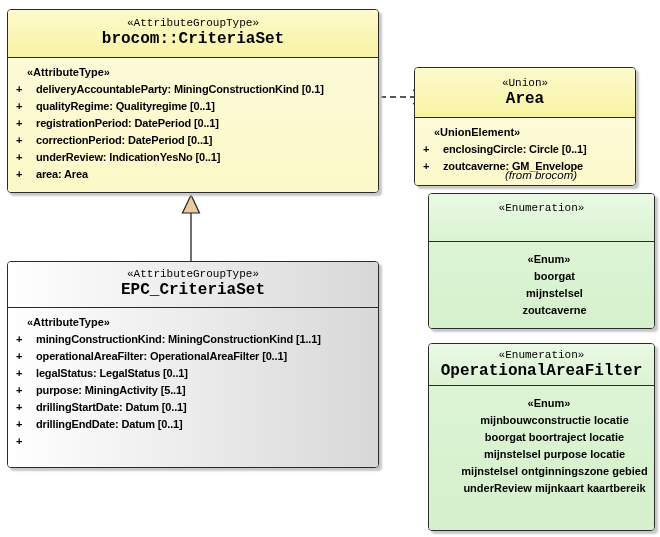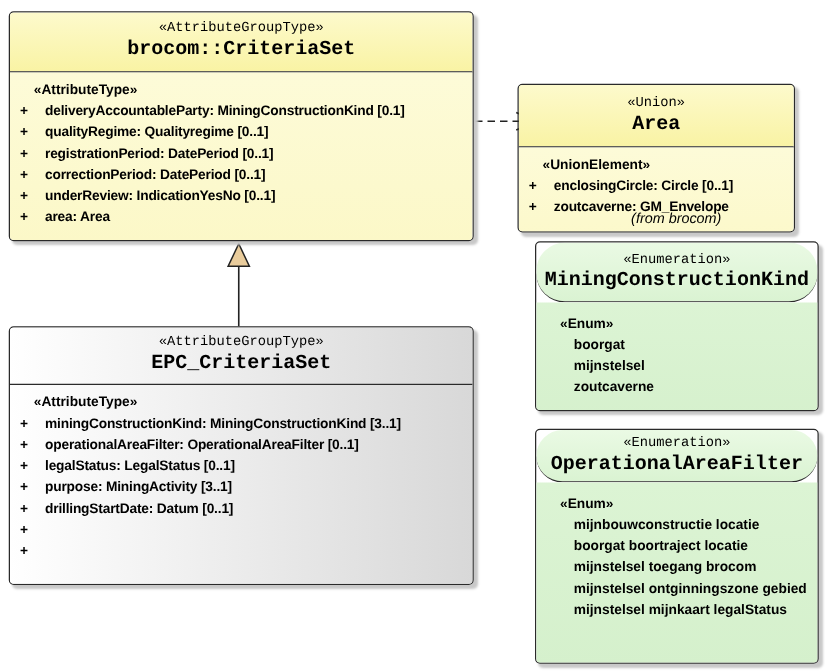--- a/index.html
+++ b/index.html
@@ -35,22 +35,22 @@
 
   .bd { padding:6px 4px 0 4px; font-size:11px; white-space:nowrap; }
   .secst { padding-left:15px; height:17px; line-height:17px; }
   .attr-row { display:flex; height:17px; line-height:17px; }
   .vis { width:24px; padding-left:4px; flex:0 0 24px; }
   .rtxt { letter-spacing:-0.15px; }
   .enum-row { padding-left:26px; height:17px; line-height:17px; }
 
   .fill-yellow .hdr { background:linear-gradient(180deg,#fdfacc 0%,#f9f3a4 100%); }
   .fill-yellow .bd-wrap { background:linear-gradient(180deg,#fdfbd8 0%,#fbf7c2 100%); }
-  .fill-green .hdr { background:linear-gradient(180deg,#eafae4 0%,#daf3d2 100%);border-radius:23px; }
-  .fill-green .bd-wrap { background:linear-gradient(180deg,#dcf4d4 0%,#d3efca 100%); }
+  .fill-green .hdr { background:linear-gradient(180deg,#eafae4 0%,#daf3d2 100%); }
+  .fill-green .bd-wrap { background:linear-gradient(180deg,#dcf4d4 0%,#d3efca 100%);text-align:center; }
   .fill-gray .hdr { background:linear-gradient(90deg,#ffffff 0%,#d8d8d8 100%); }
   .fill-gray .bd-wrap { background:linear-gradient(90deg,#ffffff 0%,#d8d8d8 100%); }
   .bd-wrap { height:100%;font-weight:bold; }
 
   .caption {
     position:absolute;
     font-size:11.5px;
     font-style:italic;
     text-align:center;
   }
@@ -136,21 +136,20 @@
         </div>
         </div>
     </div>
   </div>
 </div>
 <div id="area-caption" class="caption">(from brocom)</div>
 
 <div id="box-mck" class="uml-box fill-green">
   <div class="hdr">
     <div class="stereo">«Enumeration»</div>
-    <div class="cname">MiningConstructionKind</div>
   </div>
   <div class="bd-wrap">
     <div class="bd">
       <div class="secst">«Enum»</div>
       <div>
           <div class="enum-row">boorgat</div>
           <div class="enum-row">mijnstelsel</div>
           <div class="enum-row">zoutcaverne</div>
         </div>
     </div>
@@ -161,59 +160,60 @@
   <div class="hdr">
     <div class="stereo">«AttributeGroupType»</div>
     <div class="cname">EPC_CriteriaSet</div>
   </div>
   <div class="bd-wrap">
     <div class="bd">
       <div class="secst">«AttributeType»</div>
       <div>
           <div class="attr-row">
           <span class="vis">+</span>
-          <span class="rtxt">miningConstructionKind: MiningConstructionKind [3..1]</span>
+          <span class="rtxt">miningConstructionKind: MiningConstructionKind [1..1]</span>
         </div>
           <div class="attr-row">
           <span class="vis">+</span>
           <span class="rtxt">operationalAreaFilter: OperationalAreaFilter [0..1]</span>
         </div>
           <div class="attr-row">
           <span class="vis">+</span>
           <span class="rtxt">legalStatus: LegalStatus [0..1]</span>
         </div>
           <div class="attr-row">
           <span class="vis">+</span>
-          <span class="rtxt">purpose: MiningActivity [3..1]</span>
+          <span class="rtxt">purpose: MiningActivity [5..1]</span>
         </div>
           <div class="attr-row">
           <span class="vis">+</span>
           <span class="rtxt">drillingStartDate: Datum [0..1]</span>
         </div>
           <div class="attr-row">
           <span class="vis">+</span>
+          <span class="rtxt">drillingEndDate: Datum [0..1]</span>
         </div>
           <div class="attr-row">
           <span class="vis">+</span>
         </div>
         </div>
     </div>
   </div>
 </div>
 
 <div id="box-oaf" class="uml-box fill-green">
   <div class="hdr">
     <div class="stereo">«Enumeration»</div>
     <div class="cname">OperationalAreaFilter</div>
   </div>
   <div class="bd-wrap">
     <div class="bd">
       <div class="secst">«Enum»</div>
       <div>
           <div class="enum-row">mijnbouwconstructie locatie</div>
           <div class="enum-row">boorgat boortraject locatie</div>
-          <div class="enum-row">mijnstelsel toegang brocom</div>
+          <div class="enum-row">mijnstelsel purpose locatie</div>
           <div class="enum-row">mijnstelsel ontginningszone gebied</div>
-          <div class="enum-row">mijnstelsel mijnkaart legalStatus</div>
+          <div class="enum-row">underReview mijnkaart kaartbereik</div>
         </div>
     </div>
   </div>
 </div>
 
 </body></html>

